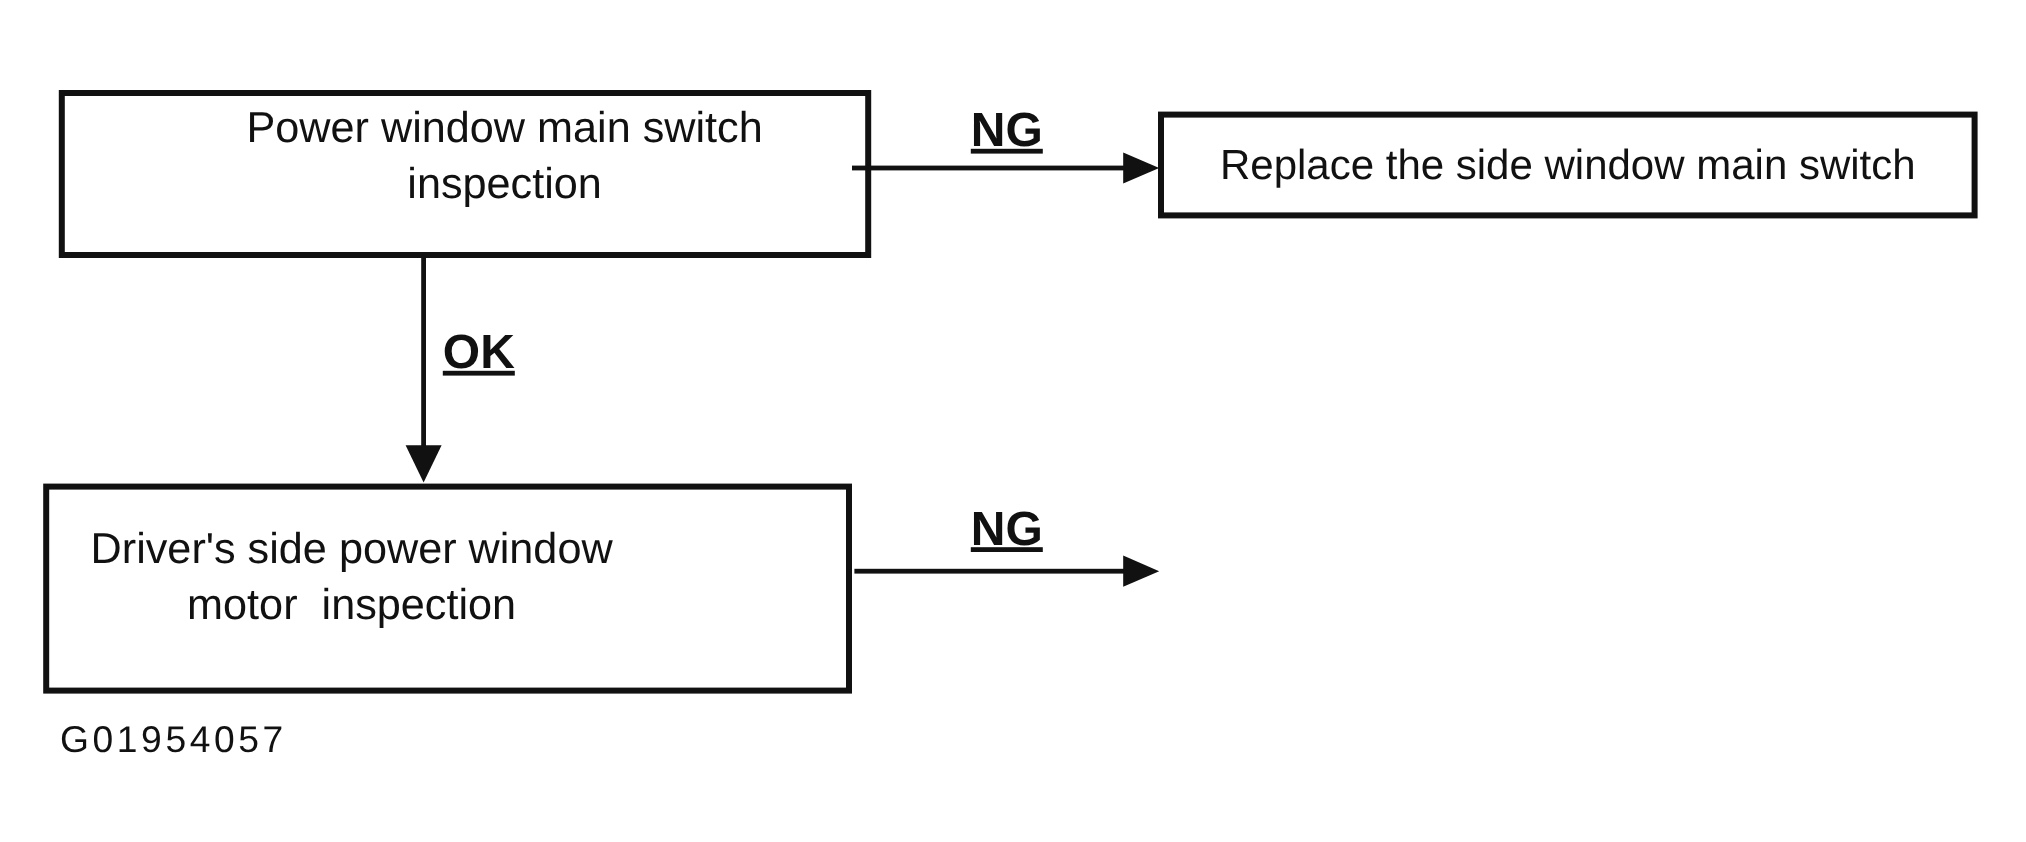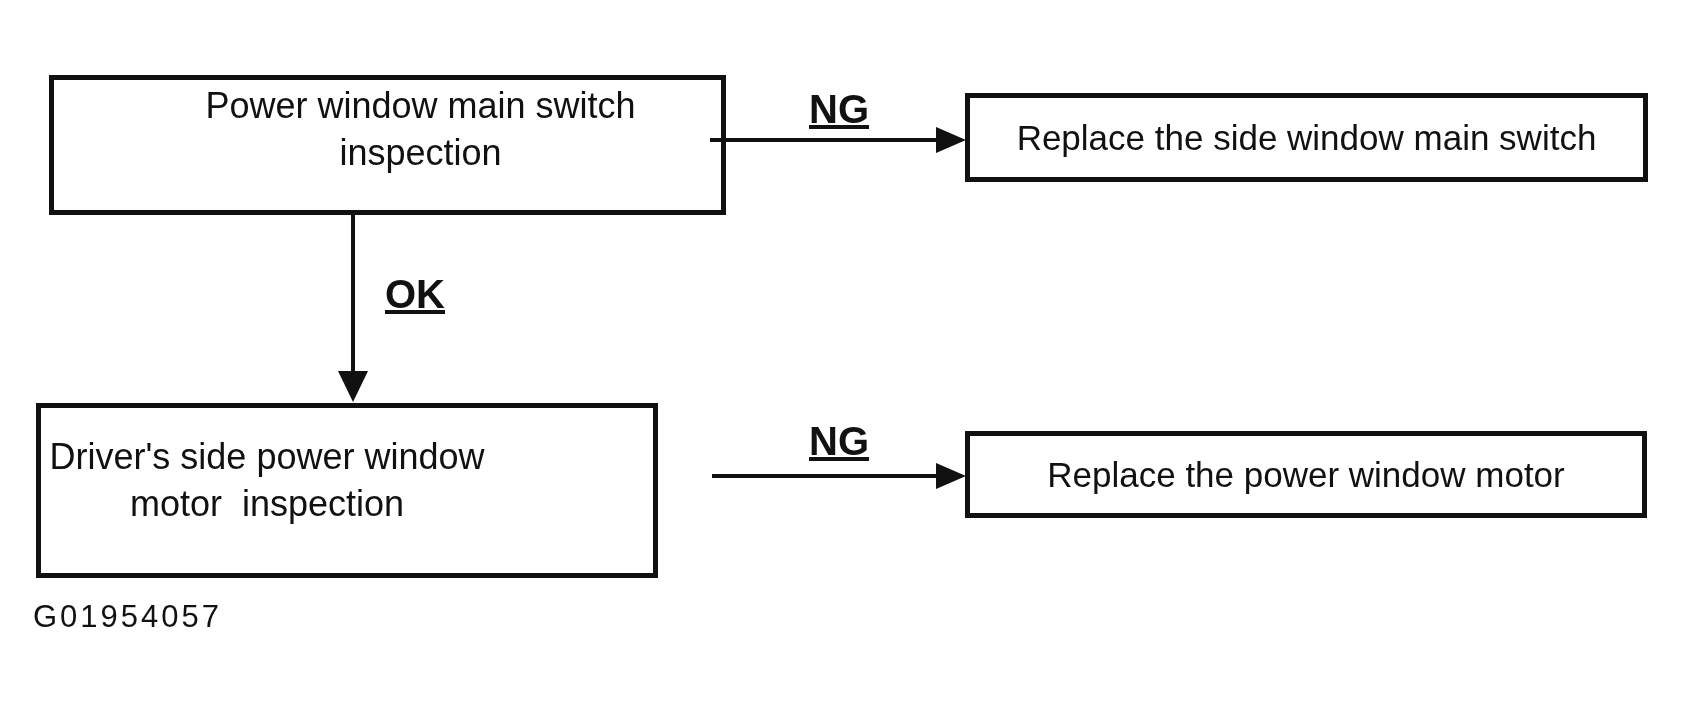--- a/index.html
+++ b/index.html
@@ -30,21 +30,21 @@
     line-height:1.3;
     color:var(--ink);
   }
 
   #node-main-switch-inspection{
     left:33px; top:75px; width:677px; height:140px;
     padding:0 0 30px 66px;
     margin-left:16px;
   }
   #node-motor-inspection{
-    left:36px; top:403px; width:622px; height:175px;
+    left:36px; top:403px; width:674px; height:175px;
     padding:0 160px 19px 0;
     white-space:pre-wrap;
   }
   #node-replace-main-switch{
     left:965px; top:93px; width:683px; height:89px;
     font-size:35px;
     padding:0 8px;
   }
   #node-replace-motor{
     left:965px; top:431px; width:682px; height:87px;
@@ -88,45 +88,44 @@
 
   .edge-label{
     position:absolute;
     font-weight:bold;
     font-size:40px;
     line-height:1;
     color:var(--ink);
     text-decoration:underline;
   }
   #label-ng-top{ left:806px; top:89px; width:66px; text-align:center; }
-  #label-ok{ left:382px; top:274px; width:66px; text-align:center; }
+  #label-ok{ left:366px; top:274px; width:66px; text-align:center; }
   #label-ng-bottom{ left:806px; top:421px; width:66px; text-align:center; }
 
   .figure-id{
     position:absolute;
-    left:33px; top:599px;
+    left:50px; top:599px;
     font-size:31px;
     letter-spacing:3px;
     font-weight:normal;
     color:var(--ink);
   }
 </style>
 </head>
 <body>
 
 <div class="canvas">
 
   <div class="node" id="node-main-switch-inspection">Power window main switch inspection</div>
 
   <div class="node" id="node-replace-main-switch">Replace the side window main switch</div>
 
   <div class="node" id="node-motor-inspection">Driver's side power window
 motor  inspection</div>
 
-  <div class="node" id="node-replace-motor">Replace the power window motor</div>
 
   <div class="hline" id="edge-ng-top-line"></div>
   <div class="head-right" id="edge-ng-top-head"></div>
   <div class="edge-label" id="label-ng-top">NG</div>
 
   <div class="vline" id="edge-ok-line"></div>
   <div class="head-down" id="edge-ok-head"></div>
   <div class="edge-label" id="label-ok">OK</div>
 
   <div class="hline" id="edge-ng-bottom-line"></div>

